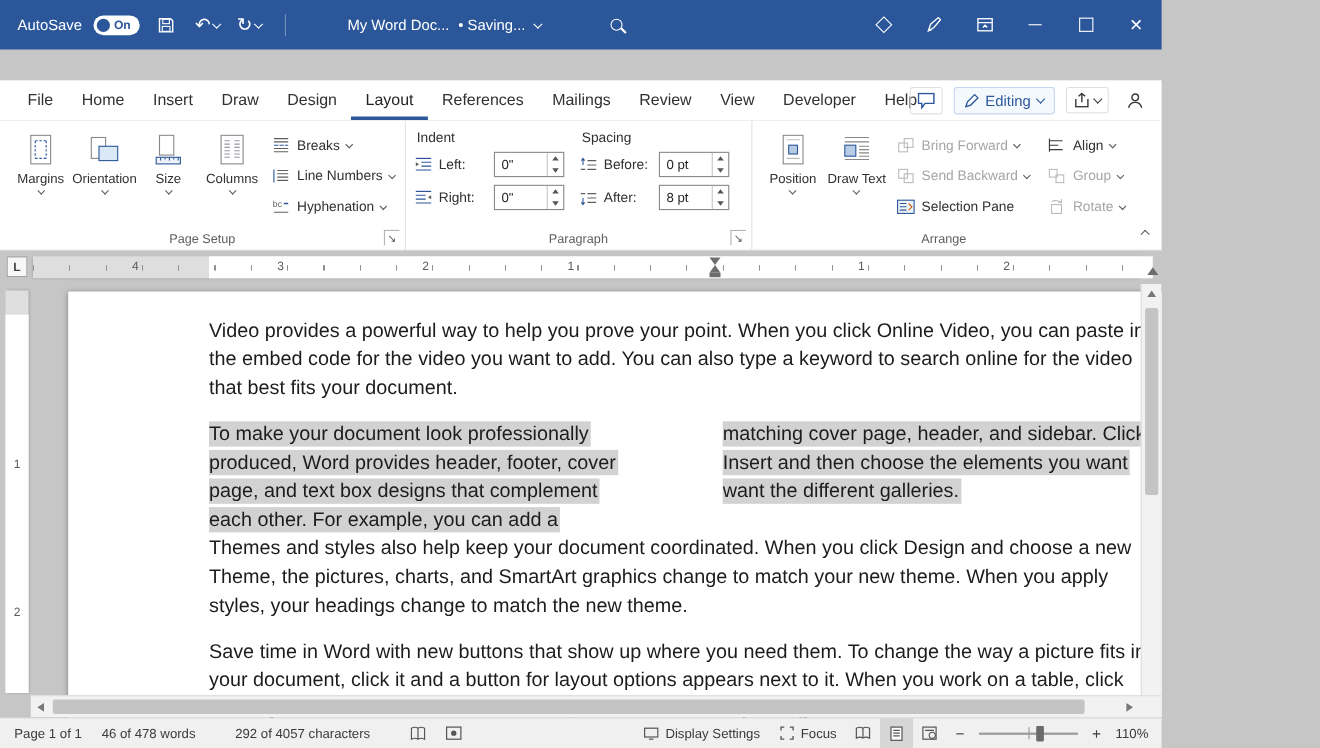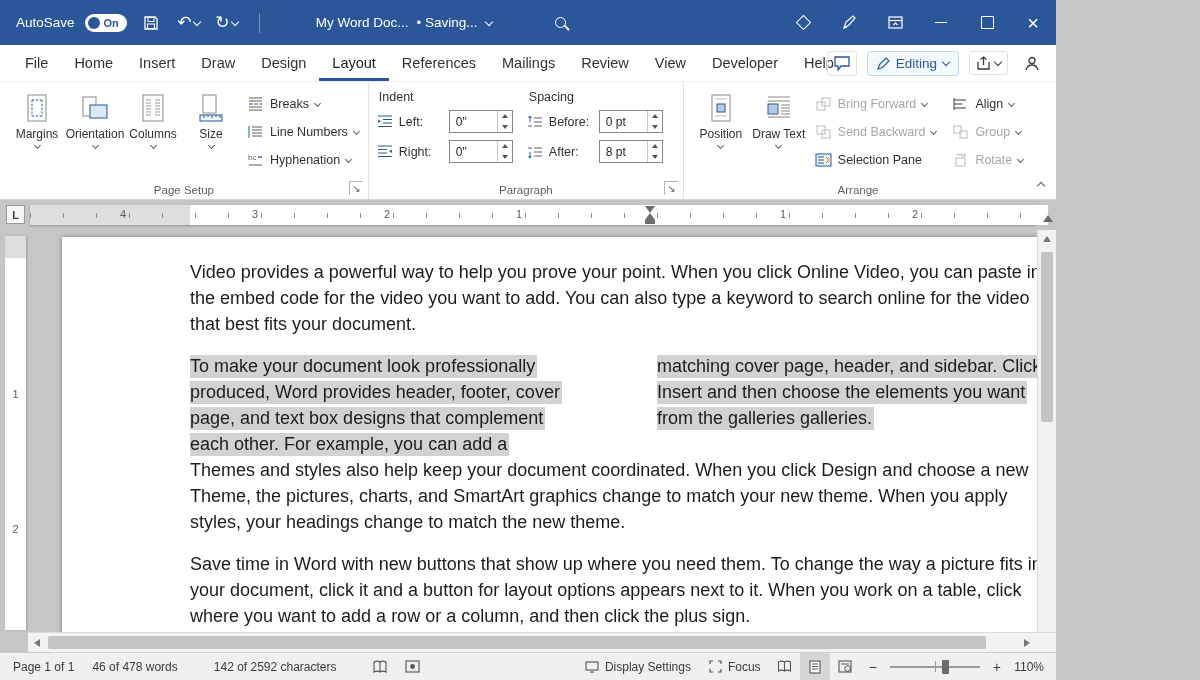--- a/index.html
+++ b/index.html
@@ -24,21 +24,21 @@
   .search-icon::after { content:""; position:absolute; width:6px; height:1.6px; background:#fff; transform:rotate(45deg); right:-5px; bottom:-2px; }
   .tb-search { margin-left:55px; }
   .tb-right { margin-left:auto; display:flex; align-items:center; }
   .tb-right .tb-btn { width:46px; height:45px; }
   .win-min::before { content:""; display:block; width:12px; border-top:1.6px solid #fff; }
   .win-max::before { content:""; display:block; width:11px; height:11px; border:1.4px solid #fff; }
   .win-close::before { content:"\00D7"; font-size:20px; line-height:1; }
   .diamond-ic { width:11px; height:11px; border:1.5px solid #fff; transform:rotate(45deg); }
 
   
-  .tabs { flex:0 0 37px; background:#fff; display:flex; align-items:stretch; padding-left:12px; font-size:14.5px; color:#323130; position:relative; border-bottom:1px solid #eee; }
+  .tabs { flex:0 0 37px; background:#fff; display:flex; align-items:stretch; padding-left:12px; font-size:14.5px; color:#323130; position:relative; border-bottom:1px solid #eee;margin-top:28px; }
   .tab { padding:0 13px; display:flex; align-items:center; cursor:pointer; white-space:nowrap; }
   .tab.active { font-weight:400; box-shadow:inset 0 -3px 0 #2b579a; color:#232323; }
   .tabs-right { position:absolute; right:10px; top:0; bottom:0; display:flex; align-items:center; gap:10px; }
   .pill-btn { display:flex; align-items:center; gap:6px; border:1px solid #c3d6ee; background:#f4f9fd; color:#2b579a; border-radius:3px; padding:4px 9px; font-size:13.5px; cursor:pointer; }
   .icon-btn { display:flex; align-items:center; gap:4px; cursor:pointer; color:#3b3a39; padding:4px 6px; border-radius:3px; }
   .icon-btn.bordered { border:1px solid #e0e0e0; }
 
   
   .ribbon { flex:0 0 118px; background:#fff; display:flex; position:relative; border-bottom:1px solid #d8d6d4; }
   .group { position:relative; padding:6px 6px 20px 8px; border-right:1px solid #e4e2e0; }
@@ -243,36 +243,36 @@
                 <rect x="2" y="3" width="13" height="19" fill="#fff" stroke="#8a8886"></rect>
                 <rect x="9" y="11" width="17" height="13" fill="#dbe8f5" stroke="#2b579a"></rect>
               </svg>
           </span>
           <span>Orientation</span>
           <span class="cv"></span>
         </div>
         <div class="big-btn">
           <span class="bb-icon">
             <svg width="26" height="28" viewBox="0 0 26 28">
-                <rect x="3" y="1" width="20" height="26" fill="#fff" stroke="#8a8886"></rect>
-                <path d="M6 6h5M6 9h5M6 12h5M6 15h5M6 18h5M6 21h5M15 6h5M15 9h5M15 12h5M15 15h5M15 18h5M15 21h5" stroke="#9a98a6"></path>
+                <rect x="5" y="1" width="13" height="18" fill="#fff" stroke="#8a8886"></rect>
+                <rect x="2" y="21" width="22" height="6" fill="#eef3fa" stroke="#2b579a"></rect>
+                <path d="M6 21v3M10 21v2M14 21v3M18 21v2M22 21v3" stroke="#2b579a"></path>
               </svg>
           </span>
-          <span>Columns</span>
+          <span>Size</span>
           <span class="cv"></span>
         </div>
         <div class="big-btn">
           <span class="bb-icon">
             <svg width="26" height="28" viewBox="0 0 26 28">
-                <rect x="5" y="1" width="13" height="18" fill="#fff" stroke="#8a8886"></rect>
-                <rect x="2" y="21" width="22" height="6" fill="#eef3fa" stroke="#2b579a"></rect>
-                <path d="M6 21v3M10 21v2M14 21v3M18 21v2M22 21v3" stroke="#2b579a"></path>
+                <rect x="3" y="1" width="20" height="26" fill="#fff" stroke="#8a8886"></rect>
+                <path d="M6 6h5M6 9h5M6 12h5M6 15h5M6 18h5M6 21h5M15 6h5M15 9h5M15 12h5M15 15h5M15 18h5M15 21h5" stroke="#9a98a6"></path>
               </svg>
           </span>
-          <span>Size</span>
+          <span>Columns</span>
           <span class="cv"></span>
         </div>
         <div class="stack">
           <div class="small-btn">
             <svg width="17" height="16" viewBox="0 0 17 16">
                 <path d="M2 2h13M2 5h13" stroke="#605e5c" fill="none"></path>
                 <path d="M2 8h4M7 8h4M12 8h3" stroke="#2b579a" fill="none"></path>
                 <path d="M2 11h13M2 14h13" stroke="#605e5c" fill="none"></path>
               </svg>
             <span>Breaks</span>
@@ -501,21 +501,21 @@
         <div class="cols">
           <div class="col">
             <div class="col-line"><span class="hl">To make your document look professionally</span></div>
             <div class="col-line"><span class="hl">produced, Word provides header, footer, cover</span></div>
             <div class="col-line"><span class="hl">page, and text box designs that complement</span></div>
             <div class="col-line"><span class="hl">each other. For example, you can add a</span></div>
           </div>
           <div class="col">
             <div class="col-line"><span class="hl">matching cover page, header, and sidebar. Click</span></div>
             <div class="col-line"><span class="hl">Insert and then choose the elements you want</span></div>
-            <div class="col-line"><span class="hl">from the galleries galleries.</span></div>
+            <div class="col-line"><span class="hl">want the different galleries.</span></div>
           </div>
         </div>
         <p class="p-after-cols">Themes and styles also help keep your document coordinated. When you click Design and choose a new Theme, the pictures, charts, and SmartArt graphics change to match your new theme. When you apply styles, your headings change to match the new theme.</p>
         <p>Save time in Word with new buttons that show up where you need them. To change the way a picture fits in your document, click it and a button for layout options appears next to it. When you work on a table, click where you want to add a row or a column, and then click the plus sign.</p>
       </div>
     </div>
 
     <div class="vscroll">
       <span class="vs-up"></span>
       <span class="vs-thumb"></span>
@@ -523,21 +523,21 @@
     <div class="hscroll">
       <span class="hs-left"></span>
       <span class="hs-thumb"></span>
       <span class="hs-right"></span>
     </div>
   </div>
 
   <div class="statusbar">
     <span class="sb-item">Page 1 of 1</span>
     <span class="sb-item wide">46 of 478 words</span>
-    <span class="sb-item wide">142 of 2592 characters</span>
+    <span class="sb-item wide">292 of 4057 characters</span>
     <span class="sb-item">
       <svg width="14" height="14" viewBox="0 0 14 14">
           <path d="M7 2C5.5 1 3 1 1 2v10c2-1 4.5-1 6 0 1.5-1 4-1 6 0V2c-2-1-4.5-1-6 0z" fill="none" stroke="#555" stroke-width="1.1"></path>
           <path d="M7 2v10" stroke="#555" stroke-width="1.1"></path>
         </svg>
     </span>
     <span class="sb-item">
       <svg width="15" height="13" viewBox="0 0 15 13">
           <rect x="1" y="1" width="13" height="11" fill="none" stroke="#555" stroke-width="1.1"></rect>
           <circle cx="7.5" cy="6.5" r="2.4" fill="#555"></circle>

